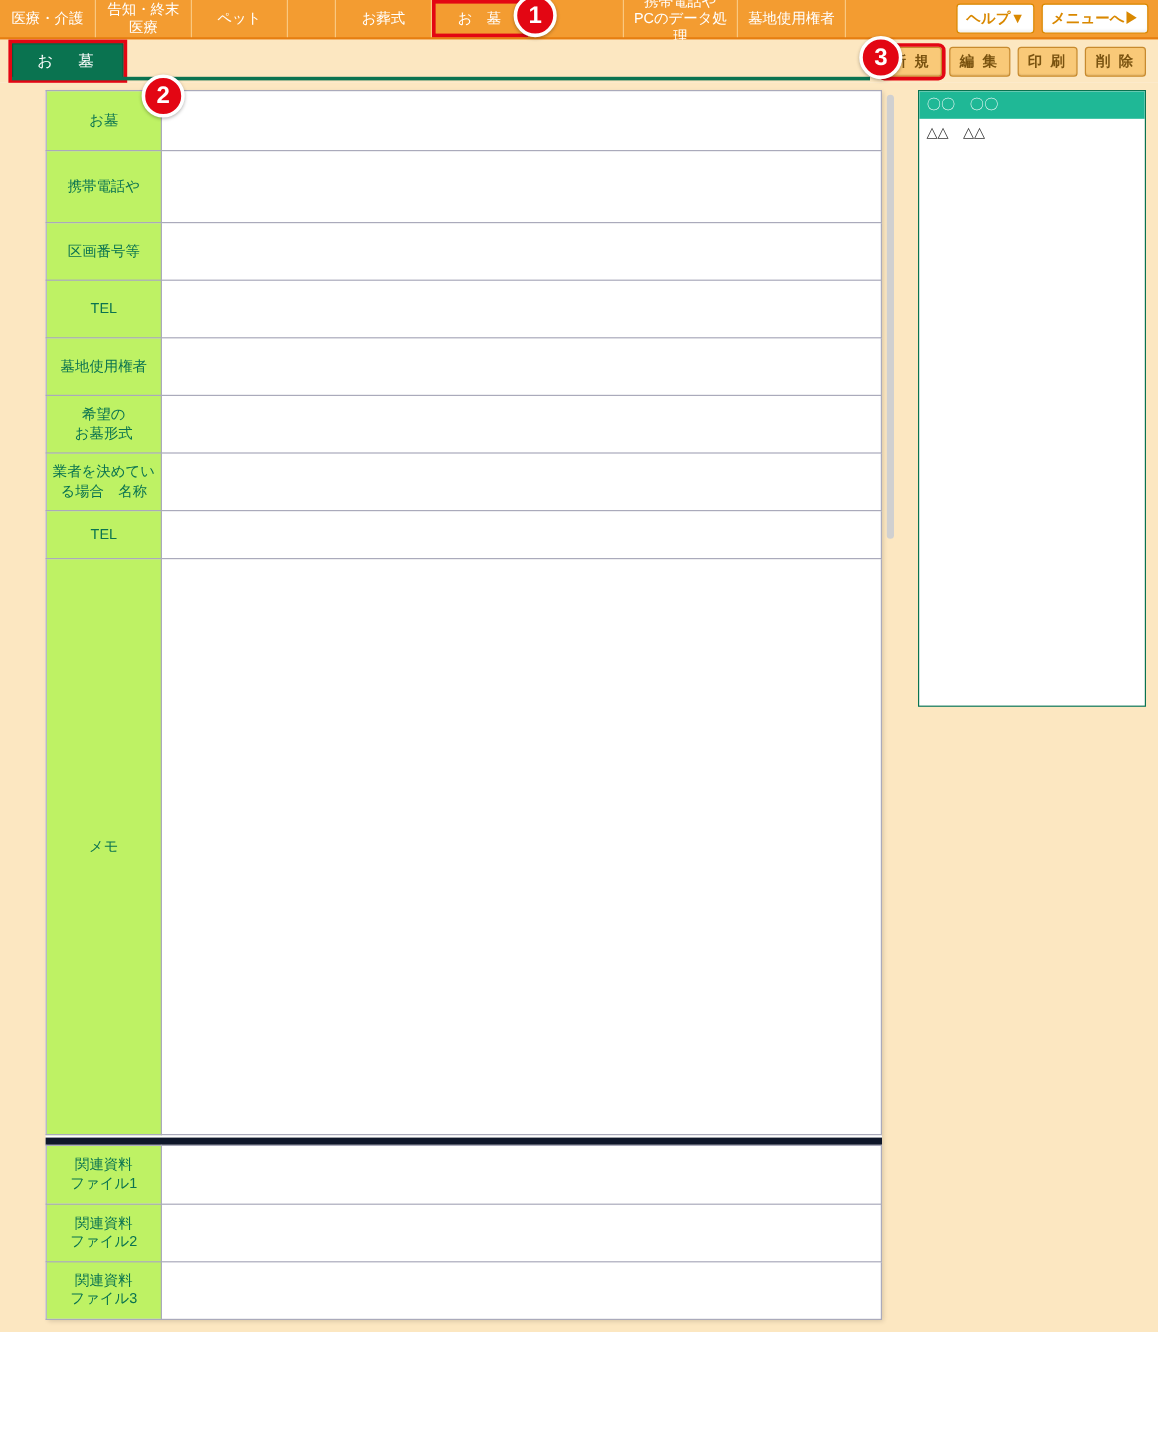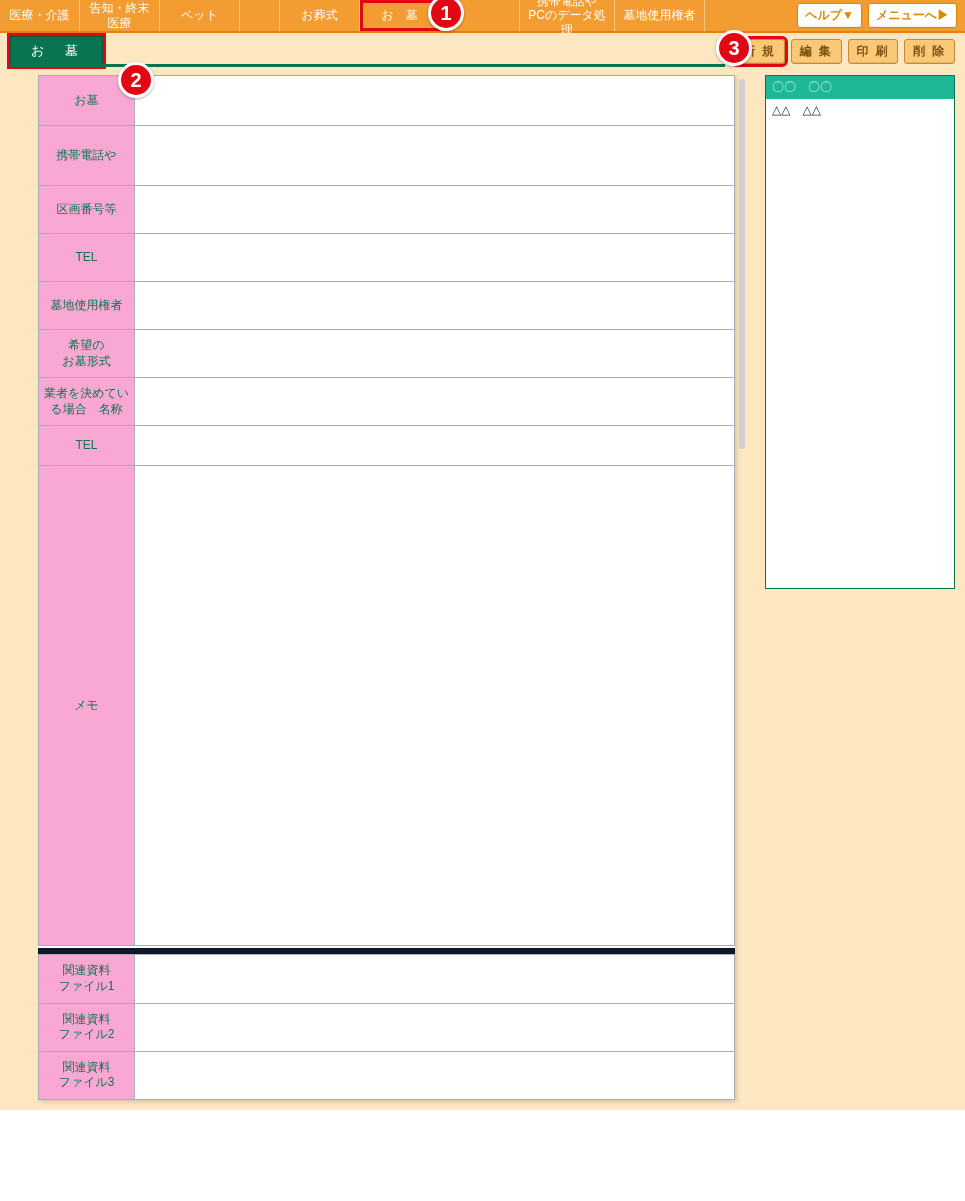--- a/index.html
+++ b/index.html
@@ -133,21 +133,21 @@
     
     .form-table {
       width: 100%;
       border-collapse: collapse;
     }
     .form-table td {
       border: 1px solid #aab;
       font-size: 12px;
     }
     .form-table .label-cell {
-      background: #f9a8d4;
+      background: #bef264;
       color: #0a7350;
       width: 96px;
       text-align: center;
       padding: 8px 4px;
       vertical-align: middle;
       line-height: 1.3;
       white-space: pre-line;
     }
     .form-table .value-cell {
       background: #fff;

